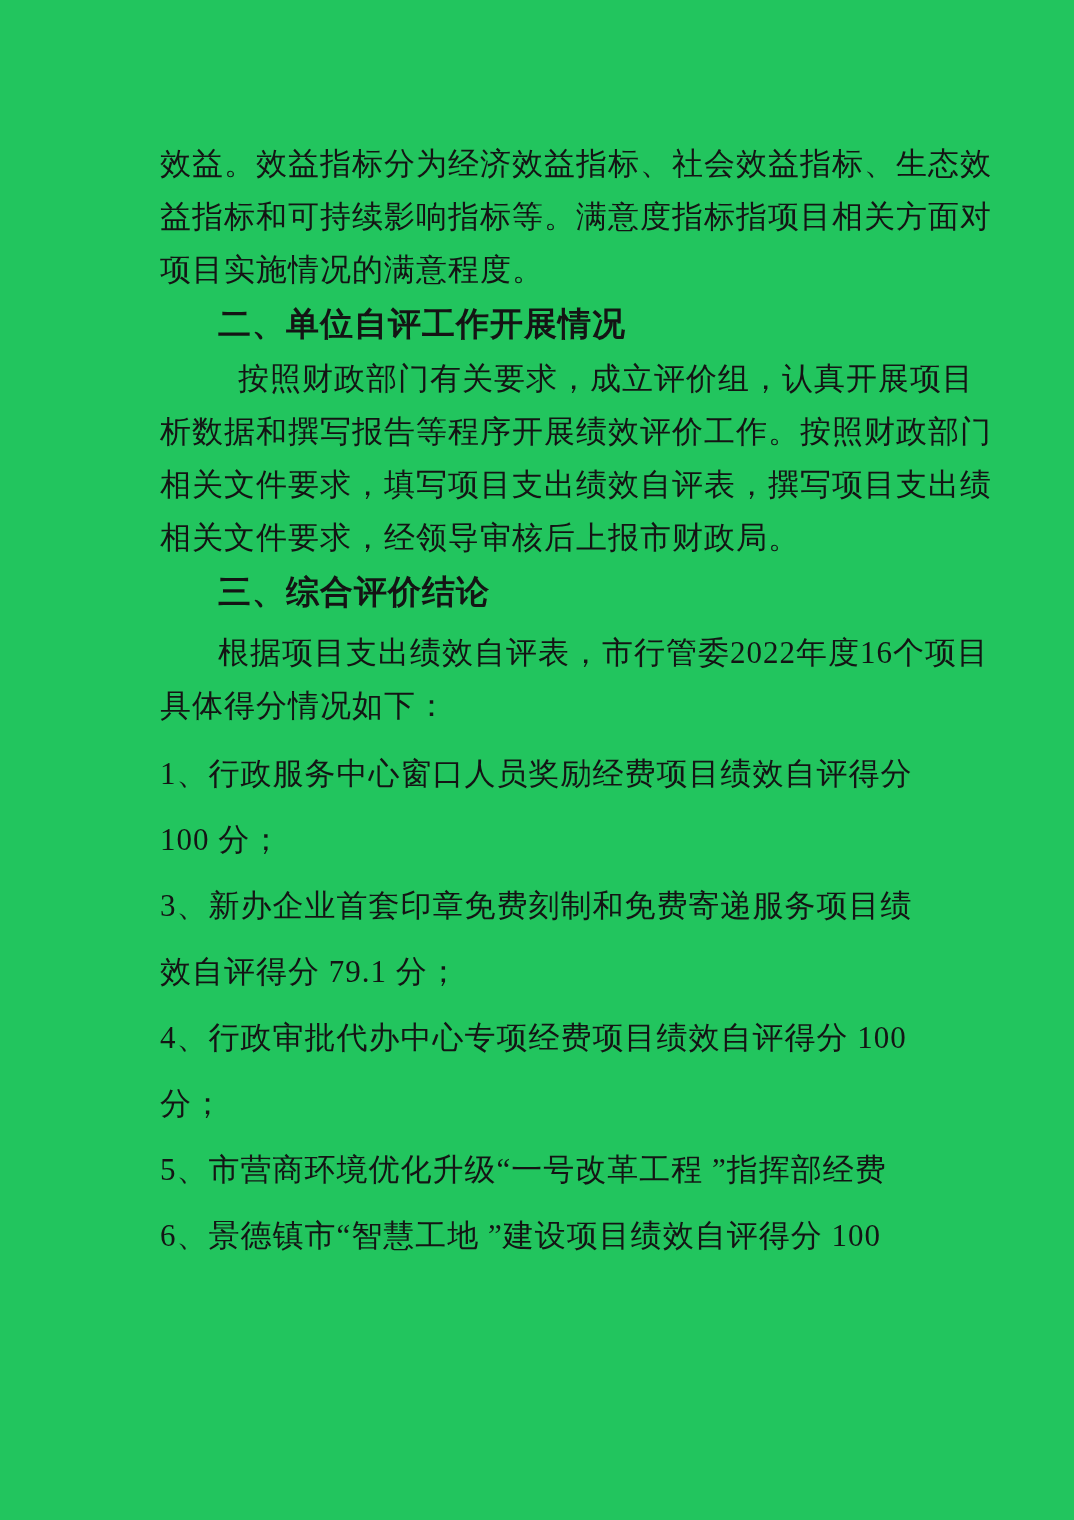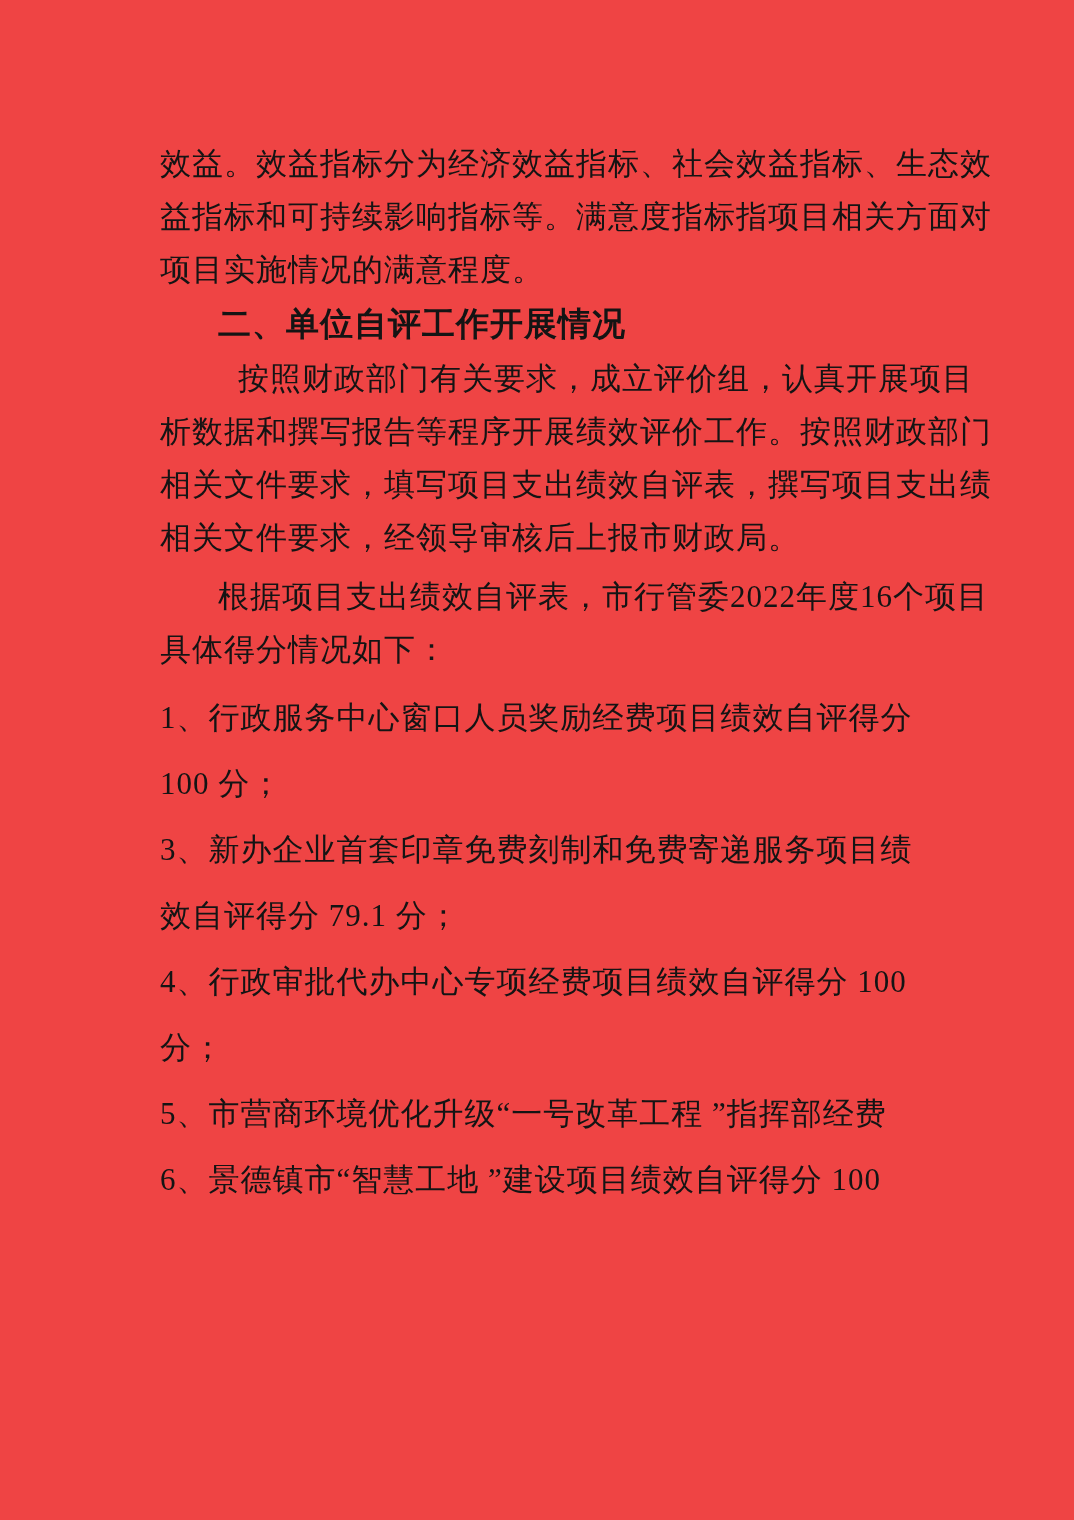--- a/index.html
+++ b/index.html
@@ -5,21 +5,21 @@
   html, body {
     margin: 0;
     padding: 0;
     background: #ffffff;
   }
   .page {
     position: relative;
     width: 1074px;
     height: 1520px;
     margin: 0 auto;
-    background: #ef4444;
+    background: #22c55e;
     box-sizing: border-box;
     padding: 137px 140px 0 160px;
     overflow: hidden;
     color: #141414;
   }
   .ln {
     font-family: "Liberation Serif", "DejaVu Serif", serif;
     font-size: 31px;
     line-height: 53px;
     letter-spacing: 1px;
@@ -46,20 +46,21 @@
 
 <div class="page">
   <div class="ln">效益。效益指标分为经济效益指标、社会效益指标、生态效</div>
   <div class="ln">益指标和可持续影响指标等。满意度指标指项目相关方面对</div>
   <div class="ln">项目实施情况的满意程度。</div>
   <div class="ln heading">二、单位自评工作开展情况</div>
   <div class="ln ind-wide">按照财政部门有关要求，成立评价组，认真开展项目</div>
   <div class="ln">析数据和撰写报告等程序开展绩效评价工作。按照财政部门</div>
   <div class="ln">相关文件要求，填写项目支出绩效自评表，撰写项目支出绩</div>
   <div class="ln">相关文件要求，经领导审核后上报市财政局。</div>
+  <div class="ln heading">三、综合评价结论</div>
   <div class="ln ind-std gap-sm">根据项目支出绩效自评表，市行管委2022年度16个项目</div>
   <div class="ln">具体得分情况如下：</div>
   <div class="ln list list-first">1、行政服务中心窗口人员奖励经费项目绩效自评得分</div>
   <div class="ln list">100 分；</div>
   <div class="ln list">3、新办企业首套印章免费刻制和免费寄递服务项目绩</div>
   <div class="ln list">效自评得分 79.1 分；</div>
   <div class="ln list">4、行政审批代办中心专项经费项目绩效自评得分 100</div>
   <div class="ln list">分；</div>
   <div class="ln list">5、市营商环境优化升级“一号改革工程 ”指挥部经费</div>
   <div class="ln list">6、景德镇市“智慧工地 ”建设项目绩效自评得分 100</div>

